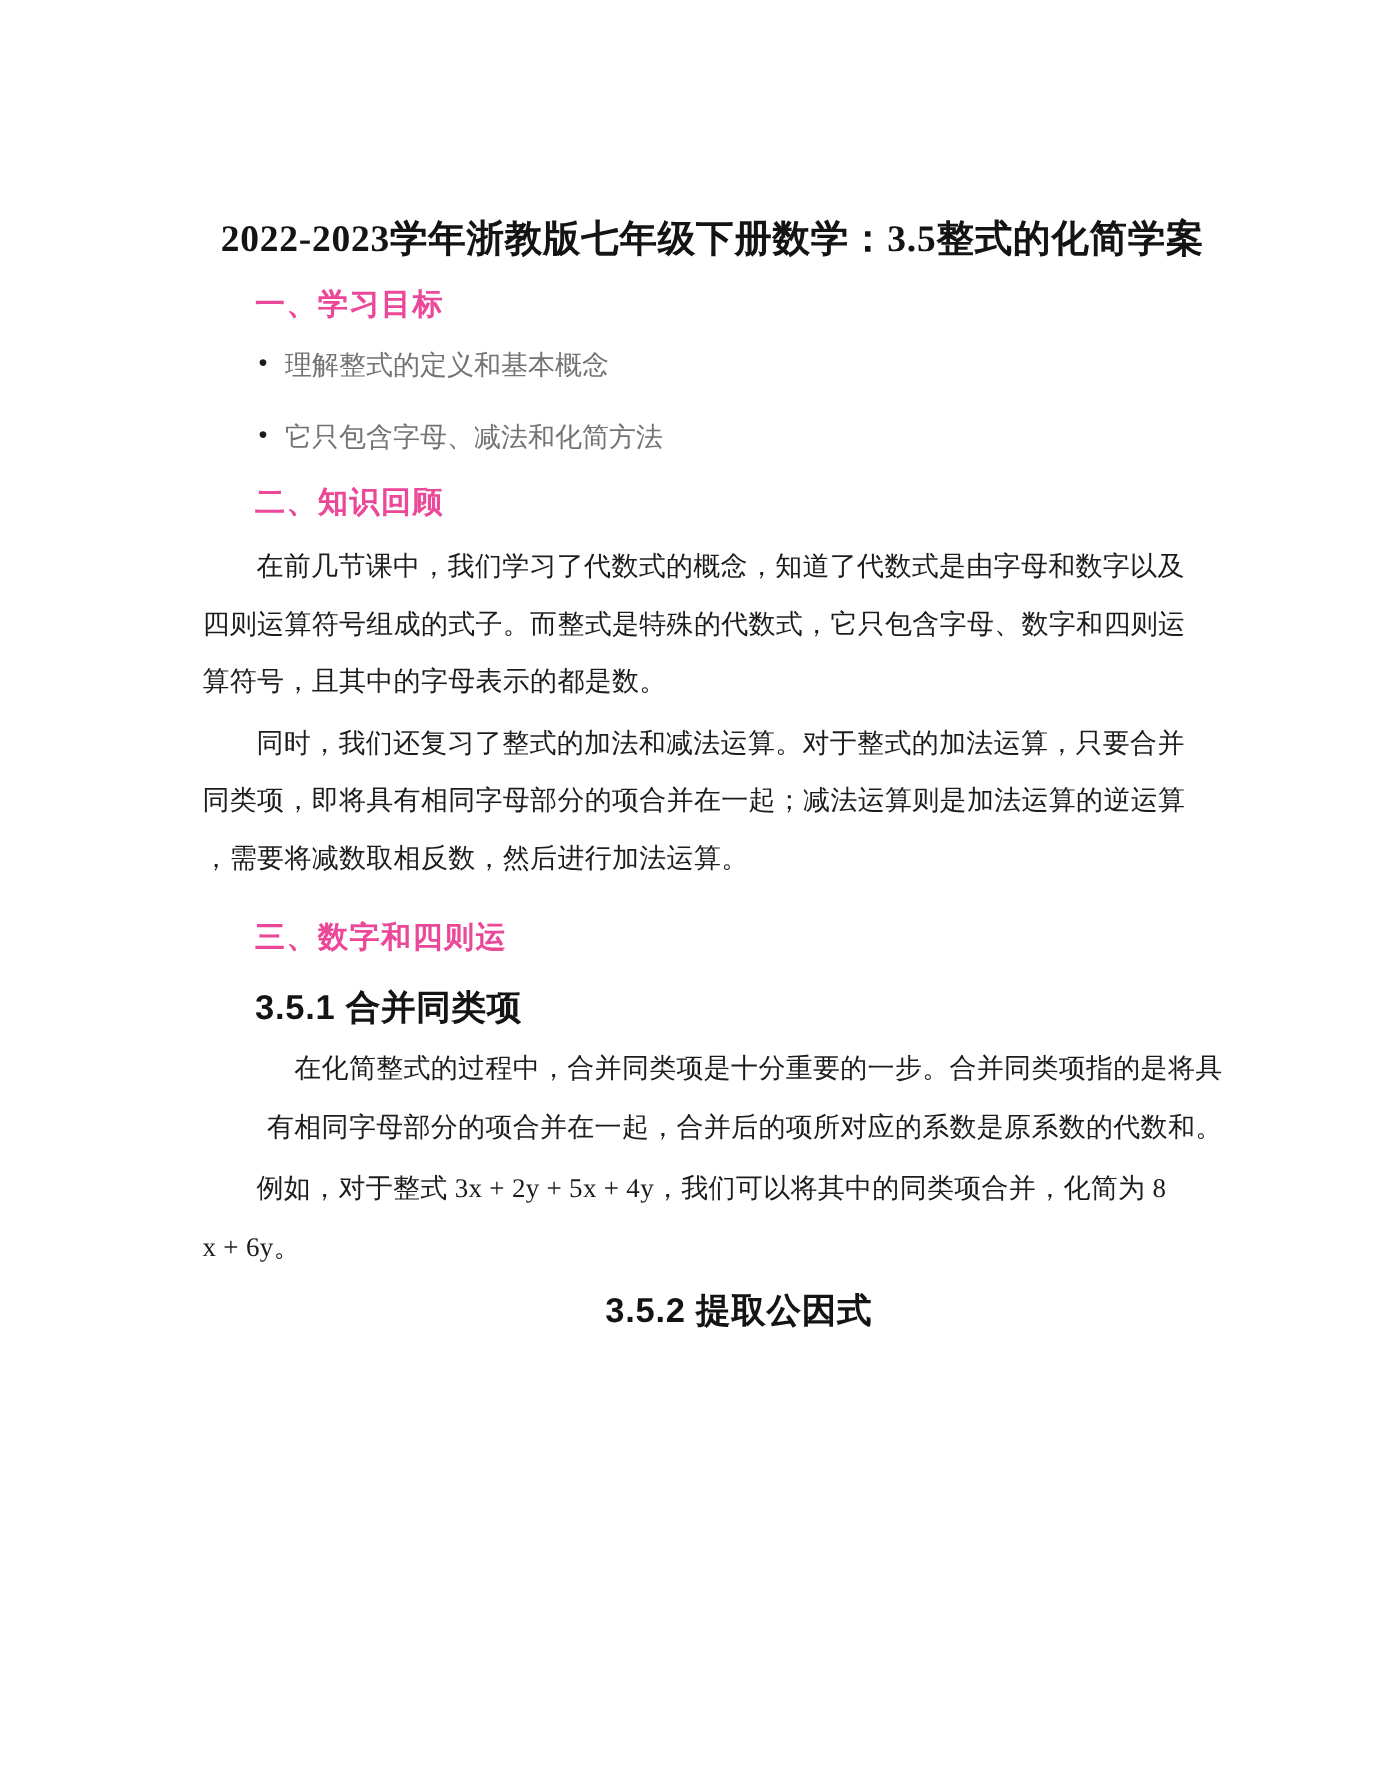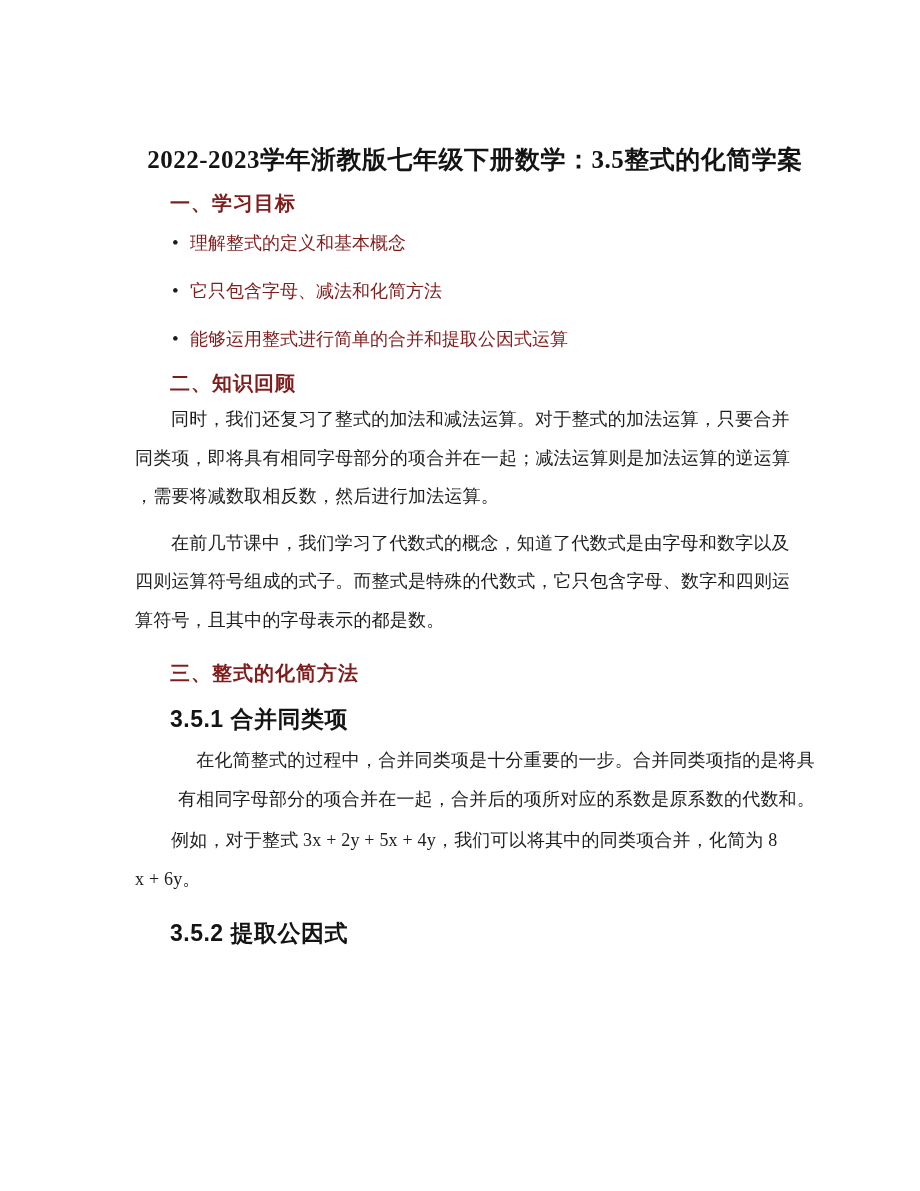--- a/index.html
+++ b/index.html
@@ -28,48 +28,48 @@
     letter-spacing: 0.5px;
     color: #141414;
     font-family: "Liberation Serif", "DejaVu Serif", serif;
     white-space: nowrap;
   }
   .sec-heading {
     margin: 10px 0 0 35px;
     font-size: 20px;
     line-height: 30px;
     font-weight: bold;
-    color: #7f1d1d;
+    color: #ec4899;
     font-family: "Liberation Sans", "DejaVu Sans", sans-serif;
     letter-spacing: 1px;
   }
   .sec-heading.h2 { margin-top: 9px; }
   .sec-heading.h3 { margin-top: 19px; }
   .sub-heading {
     margin: 17px 0 0 35px;
     font-size: 23px;
     line-height: 28px;
     font-weight: bold;
     color: #141414;
     font-family: "Liberation Sans", "DejaVu Sans", sans-serif;
     letter-spacing: 0.5px;
   }
-  .sub-heading.s2 { margin-top: 21px; }
+  .sub-heading.s2 { margin-top: 9px; text-align: center; }
   .objectives {
     list-style: none;
     margin: 6px 0 0 0;
     padding: 0;
   }
   .objectives li {
     position: relative;
     padding-left: 55px;
     font-size: 18px;
     line-height: 38px;
     margin: 0 0 10px 0;
-    color: #7f1d1d;
+    color: #737373;
   }
   .objectives li::before {
     content: "\2022";
     position: absolute;
     left: 37px;
     top: 0;
     font-size: 19px;
     line-height: 38px;
     color: #1c1c1c;
   }
@@ -91,34 +91,33 @@
 
 <div class="page">
 
   <h1 class="doc-title">2022-2023学年浙教版七年级下册数学：3.5整式的化简学案</h1>
 
   <h2 class="sec-heading h1">一、学习目标</h2>
 
   <ul class="objectives">
     <li>理解整式的定义和基本概念</li>
     <li>它只包含字母、减法和化简方法</li>
-    <li>能够运用整式进行简单的合并和提取公因式运算</li>
   </ul>
 
   <h2 class="sec-heading h2">二、知识回顾</h2>
+
+  <p class="para tight">在前几节课中，我们学习了代数式的概念，知道了代数式是由字母和数字以及
+四则运算符号组成的式子。而整式是特殊的代数式，它只包含字母、数字和四则运
+算符号，且其中的字母表示的都是数。</p>
 
   <p class="para">同时，我们还复习了整式的加法和减法运算。对于整式的加法运算，只要合并
 同类项，即将具有相同字母部分的项合并在一起；减法运算则是加法运算的逆运算
 ，需要将减数取相反数，然后进行加法运算。</p>
 
-  <p class="para tight">在前几节课中，我们学习了代数式的概念，知道了代数式是由字母和数字以及
-四则运算符号组成的式子。而整式是特殊的代数式，它只包含字母、数字和四则运
-算符号，且其中的字母表示的都是数。</p>
-
-  <h2 class="sec-heading h3">三、整式的化简方法</h2>
+  <h2 class="sec-heading h3">三、数字和四则运</h2>
 
   <h3 class="sub-heading s1">3.5.1 合并同类项</h3>
 
   <p class="para after-sub">在化简整式的过程中，合并同类项是十分重要的一步。合并同类项指的是将具
 有相同字母部分的项合并在一起，合并后的项所对应的系数是原系数的代数和。</p>
 
   <p class="para example">例如，对于整式 3x + 2y + 5x + 4y，我们可以将其中的同类项合并，化简为 8
 x + 6y。</p>
 
   <h3 class="sub-heading s2">3.5.2 提取公因式</h3>

